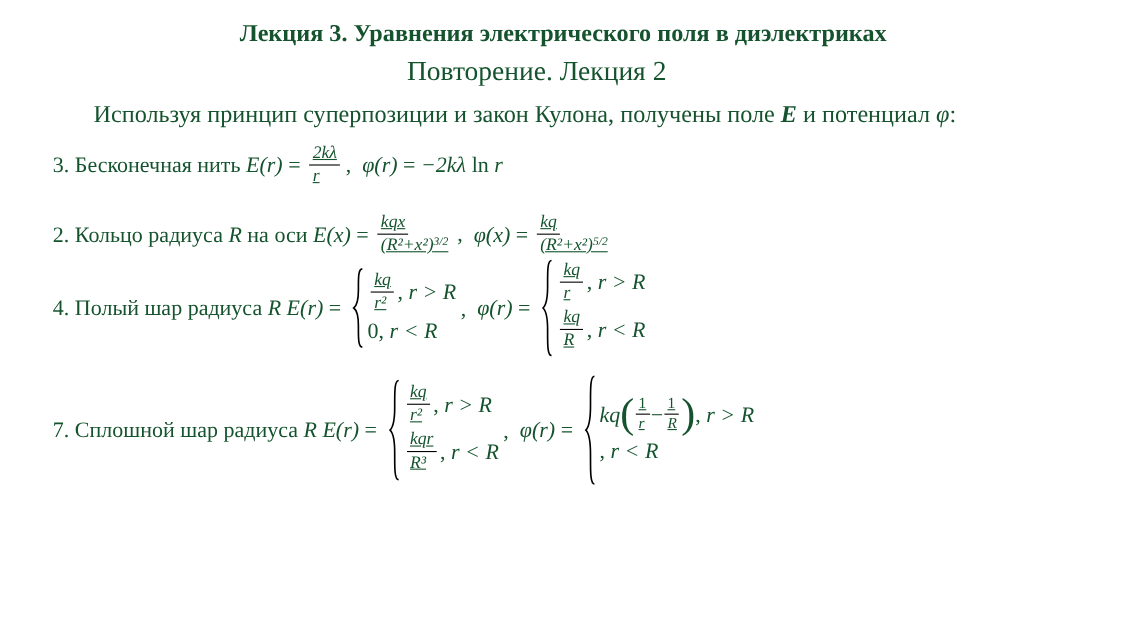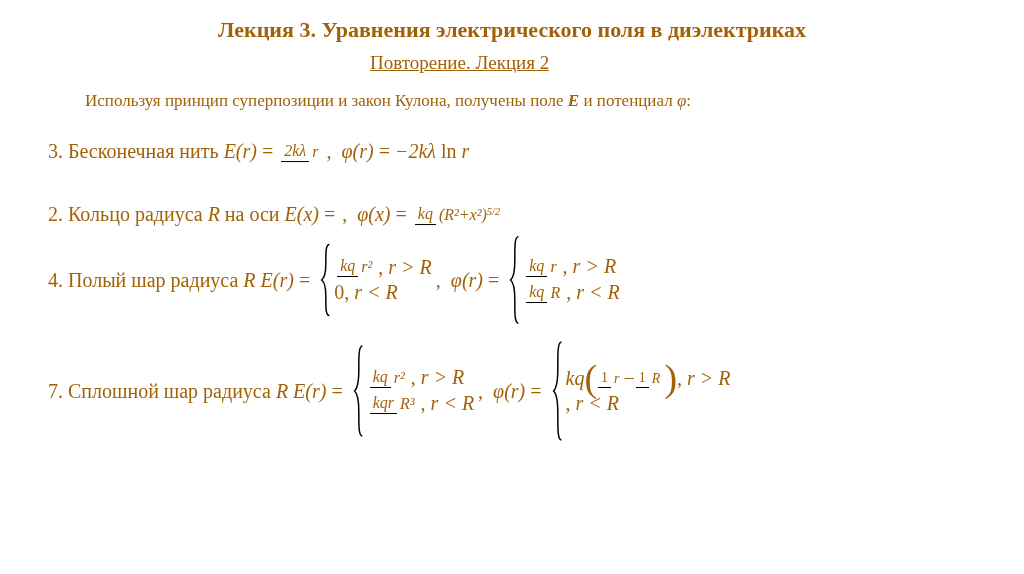--- a/index.html
+++ b/index.html
@@ -1,41 +1,41 @@
 <!DOCTYPE html>
 <html><head>
 <meta charset="utf-8">
 <style>
   html,body{margin:0;padding:0;background:#fff;}
   .slide{
     position:relative;width:1024px;height:574px;background:#ffffff;
-    font-family:"Liberation Serif", serif;color:#a16207;overflow:hidden;
+    font-family:"Liberation Serif", serif;color:#14532d;overflow:hidden;
   }
   .title{
     position:absolute;top:17px;left:0;width:100%;text-align:center;
     font-size:22px;font-weight:bold;white-space:nowrap;
   }
   .subtitle{
-    position:absolute;top:52px;left:370px;font-size:19px;white-space:nowrap;text-decoration:underline;
+    position:absolute;top:52px;left:370px;font-size:25px;white-space:nowrap;
   }
   .intro{
-    position:absolute;top:91px;left:85px;font-size:17px;white-space:nowrap;
+    position:absolute;top:91px;left:85px;font-size:22px;white-space:nowrap;
   }
   .item{
     position:absolute;left:48px;font-size:20px;white-space:nowrap;
     transform:translateY(-50%);
   }
   .i1{top:152px;} .i2{top:215px;} .i3{top:282px;} .i4{top:393px;} .i5{top:458px;}
   .mi{font-style:italic;}
   .rm{font-style:normal;}
   .bi{font-style:italic;font-weight:bold;}
   .frac{
-    display:inline-flex;flex-direction:row;align-items:flex-end;
+    display:inline-flex;flex-direction:column;align-items:flex-start;
     vertical-align:middle;text-align:center;font-size:16px;line-height:1.25;
-    margin:0 3px;position:relative;top:-2px;
+    margin:0 3px;position:relative;top:-2px;text-decoration:underline;
   }
   .frac .num{display:block;border-bottom:1px solid #000;padding:0 3px;}
   .frac .den{display:block;padding:0 3px;}
   .frac.sm{font-size:14px;margin:0 1px;}
   .exp{font-size:10.5px;vertical-align:0.5em;letter-spacing:0;}
   .cases{
     display:inline-flex;align-items:center;vertical-align:middle;
     position:relative;top:-2px;margin:0 2px 0 4px;
   }
   .cases .rows{display:flex;flex-direction:column;align-items:flex-start;row-gap:2px;margin-left:2px;}
@@ -53,21 +53,24 @@
   <div class="title">Лекция 3. Уравнения электрического поля в диэлектриках</div>
   <div class="subtitle">Повторение. Лекция 2</div>
 
   <div class="intro"><span>Используя принцип суперпозиции и закон Кулона, получены поле </span><span class="bi">E</span><span> и потенциал </span><span class="mi">φ</span><span>:</span></div>
 
   <div class="item i1"><span>3. Бесконечная нить </span><span class="mi">E(r)</span><span> = </span><span class="frac">
         <span class="num mi">2kλ</span>
         <span class="den mi">r</span>
       </span><span class="sep">,</span><span class="mi">φ(r)</span><span> = </span><span class="mi">−2kλ </span><span class="rm">ln </span><span class="mi">r</span></div>
 
-  <div class="item i2"><span>2. Кольцо радиуса </span><span class="mi">R</span><span> на оси </span><span class="mi">E(x)</span><span> = </span><span class="sep">,</span><span class="mi">φ(x)</span><span> = </span><span class="frac">
+  <div class="item i2"><span>2. Кольцо радиуса </span><span class="mi">R</span><span> на оси </span><span class="mi">E(x)</span><span> = </span><span class="frac">
+        <span class="num mi">kqx</span>
+        <span class="den mi"><span>(R²+x²)</span><sup class="exp">3/2</sup></span>
+      </span><span class="sep">,</span><span class="mi">φ(x)</span><span> = </span><span class="frac">
         <span class="num mi">kq</span>
         <span class="den mi"><span>(R²+x²)</span><sup class="exp">5/2</sup></span>
       </span></div>
 
   <div class="item i3"><span>4. Полый шар радиуса </span><span class="mi">R</span><span class="mi"> E(r)</span><span> = </span><span class="cases">
         <svg class="brace" width="13" height="74" viewBox="0 0 20 100" preserveAspectRatio="none">
           <path d="M16 2 C10 2 10.5 14 10.5 28 C10.5 42 8 47.5 4 50 C8 52.5 10.5 58 10.5 72 C10.5 86 10 98 16 98" fill="none" stroke="#000" stroke-width="1.5" vector-effect="non-scaling-stroke"></path>
         </svg>
         <span class="rows">
           <span class="row"><span class="frac">

